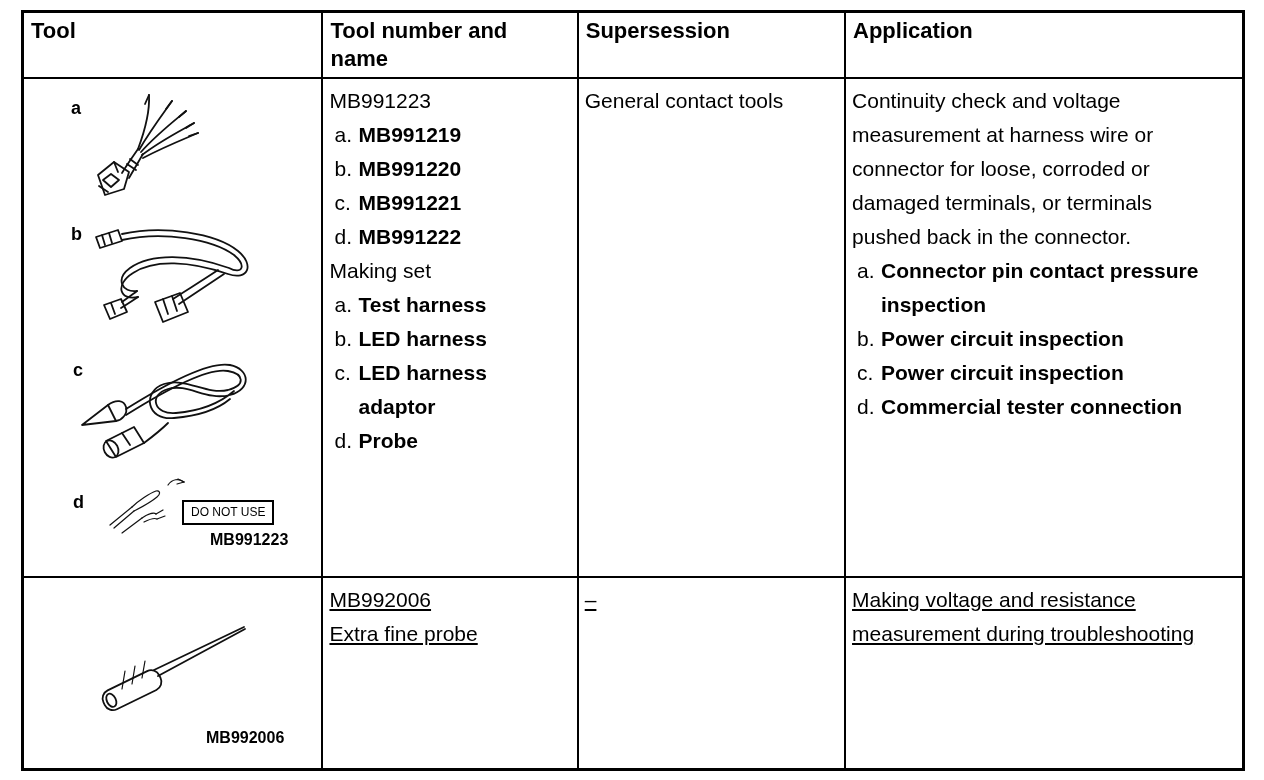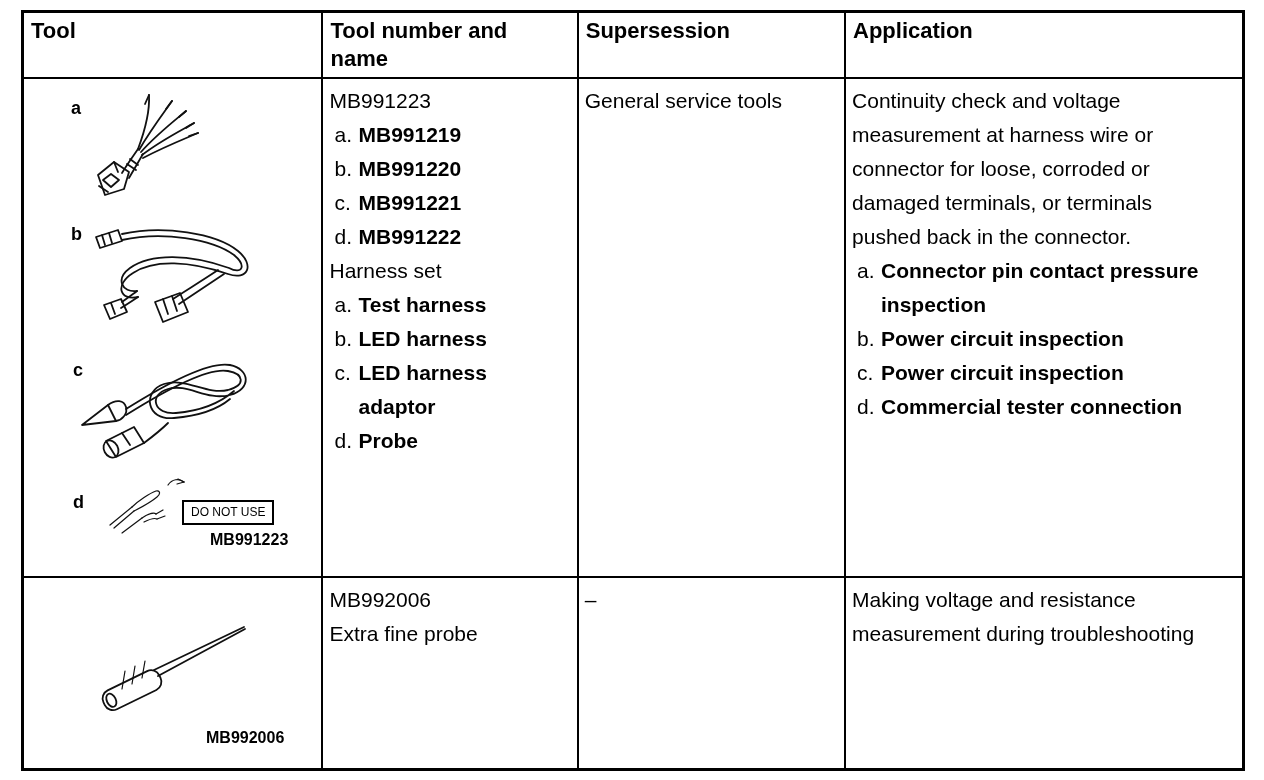--- a/index.html
+++ b/index.html
@@ -20,21 +20,21 @@
 
   th { height:65px; font-size:22px; font-weight:bold; line-height:28px;
        padding:4px 7px; }
   th.th2 { padding-right:14px; }
 
   td { font-size:21px; line-height:34px; padding:5px 8px 5px 6px; }
   td.num-cell { padding-right:14px; }
   td.app-cell { padding-right:24px; }
 
   .r1 td { height:499px; }
-  .r2 td { height:190px; }
+  .r2 td { height:190px;text-decoration:underline; }
 
   .tool-cell { position:relative; padding:0; }
 
   .list { padding-left:5px; }
   .li { display:flex; }
   .li .marker { flex:0 0 24px; }
   .li .txt { flex:1 1 auto;font-weight:bold; }
 
   .fig-label { position:absolute; font-weight:bold; font-size:18px; line-height:18px; }
   .fig { position:absolute; }
@@ -162,21 +162,21 @@
           </div>
           <div class="li">
             <span class="marker">c.</span>
             <span class="txt">MB991221</span>
           </div>
           <div class="li">
             <span class="marker">d.</span>
             <span class="txt">MB991222</span>
           </div>
         </div>
-        <div>Harness set</div>
+        <div>Making set</div>
         <div class="list">
           <div class="li">
             <span class="marker">a.</span>
             <span class="txt">Test harness</span>
           </div>
           <div class="li">
             <span class="marker">b.</span>
             <span class="txt">LED harness</span>
           </div>
           <div class="li">
@@ -184,21 +184,21 @@
             <span class="txt">LED harness adaptor</span>
           </div>
           <div class="li">
             <span class="marker">d.</span>
             <span class="txt">Probe</span>
           </div>
         </div>
       </td>
 
       <td>
-        <div>General service tools</div>
+        <div>General contact tools</div>
       </td>
 
       <td class="app-cell">
         <div>Continuity check and voltage measurement at harness wire or connector for loose, corroded or damaged terminals, or terminals pushed back in the connector.</div>
         <div class="list">
           <div class="li">
             <span class="marker">a.</span>
             <span class="txt">Connector pin contact pressure inspection</span>
           </div>
           <div class="li">

